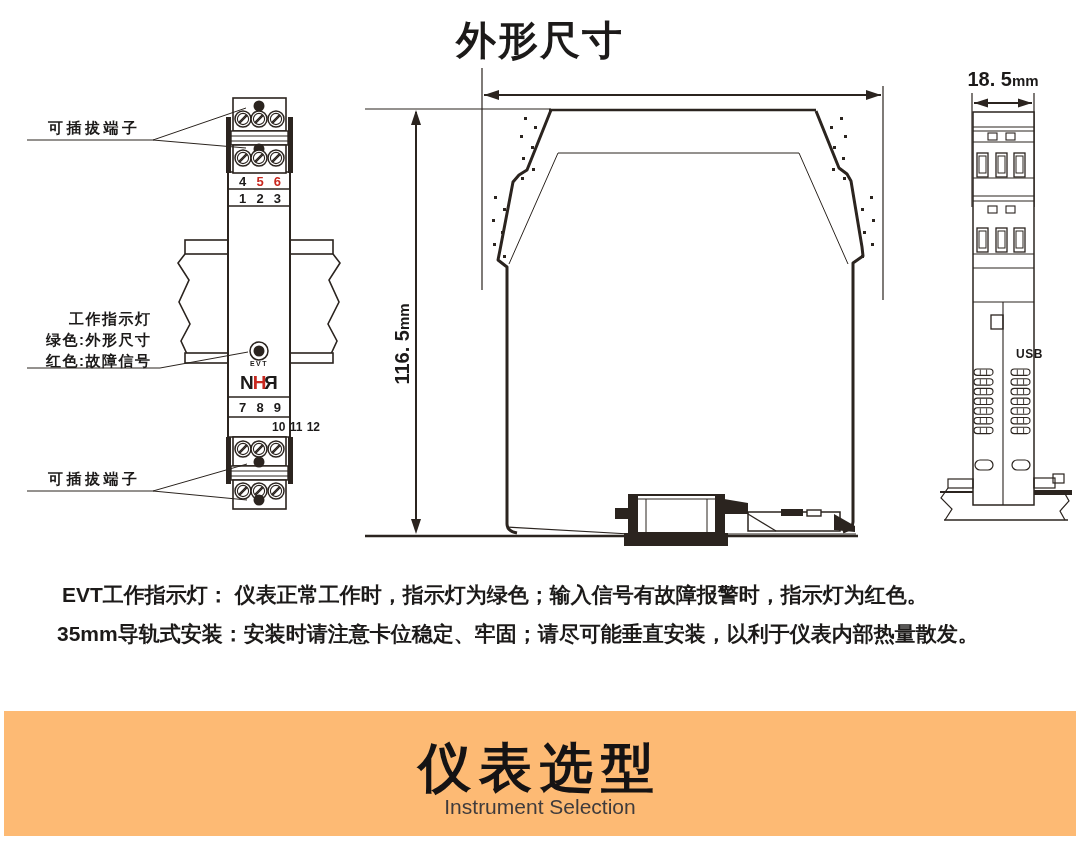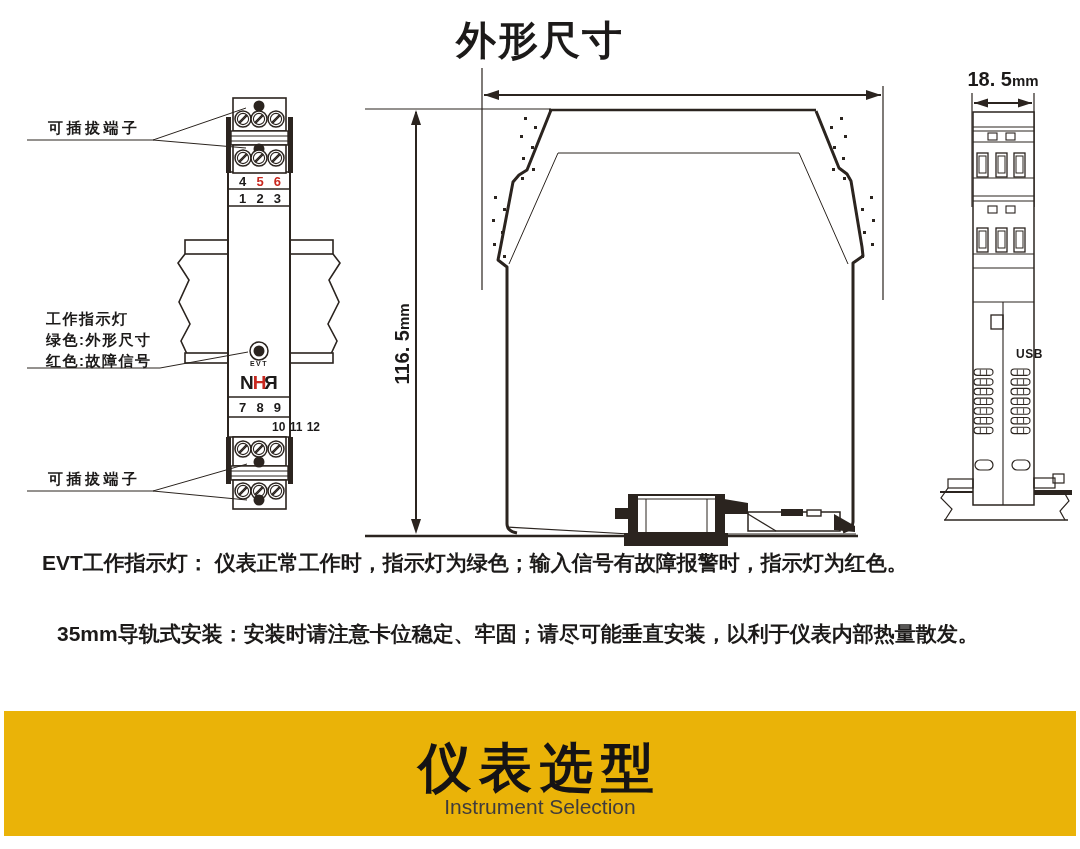--- a/index.html
+++ b/index.html
@@ -8,33 +8,33 @@
   svg{position:absolute;left:0;top:0;}
   .abs{position:absolute;}
   .page-title{left:0;top:13px;width:1080px;text-align:center;font-size:40px;font-weight:900;letter-spacing:2px;}
   .dim{width:200px;text-align:center;font-weight:700;}
   .dim .v{font-size:20px;}
   .dim .u{font-size:15px;}
   .dim-w{left:583px;top:66px;}
   .dim-h{left:303px;top:332px;height:24px;transform:rotate(-90deg);}
   .dim-d{left:903px;top:68px;}
   .cjk-label{font-size:15px;font-weight:700;letter-spacing:3.5px;white-space:nowrap;}
-  .indicator{left:46px;top:308px;font-size:15px;font-weight:700;letter-spacing:1.5px;line-height:21px;white-space:nowrap;}
+  .indicator{left:46px;top:308px;font-size:15px;font-weight:700;letter-spacing:1.5px;line-height:21px;white-space:nowrap;text-align:right;}
   .trow{left:231px;width:58px;height:16px;display:flex;justify-content:space-between;
         align-items:center;font-weight:700;font-size:13px;padding:0 3px;box-sizing:border-box;}
   .trow span{flex:1;text-align:center;}
   .red{color:#c8281f;}
   .evt-label{left:239px;top:360px;width:40px;text-align:center;font-size:7px;font-weight:700;letter-spacing:1.5px;}
   .logo{left:237px;top:373px;width:44px;display:flex;justify-content:center;font-size:19px;font-weight:900;line-height:19px;letter-spacing:-1px;}
   .logo .flip{display:inline-block;transform:scaleX(-1);}
   .usb-label{left:1016px;top:331px;font-size:12px;font-weight:700;letter-spacing:.5px;margin-top:16px;}
   .note{left:42px;width:1010px;font-size:21px;font-weight:700;white-space:nowrap;}
-  .note1{top:549px;}
+  .note1{top:581px;margin-left:20px;}
   .note2{top:620px;margin-left:15px;}
-  .banner{left:4px;top:711px;width:1072px;height:125px;background:#eab308;text-align:center;}
+  .banner{left:4px;top:711px;width:1072px;height:125px;background:#fdba74;text-align:center;}
   .banner-title{position:absolute;left:0;top:22px;width:100%;font-size:53px;font-weight:900;letter-spacing:8px;color:#151314;}
   .banner-sub{position:absolute;left:0;top:84px;width:100%;font-size:21px;font-weight:500;color:#3f3b3c;}
 </style>
 </head>
 <body>
 
 <div id="page">
 
   <svg width="1080" height="849" viewBox="0 0 1080 849">
     <defs>

